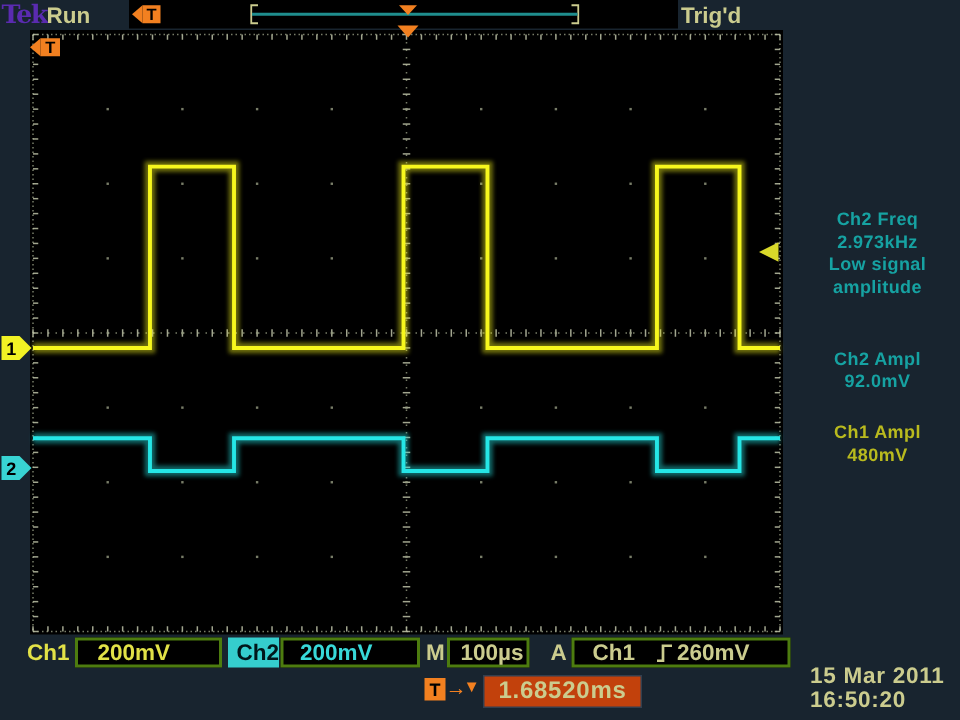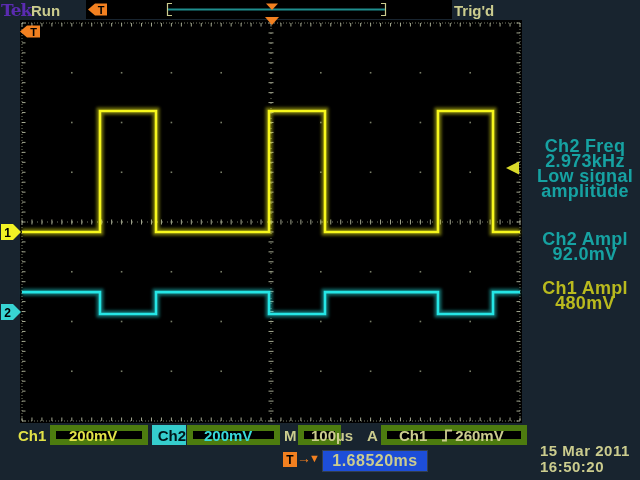--- a/index.html
+++ b/index.html
@@ -9,35 +9,35 @@
     font-family:"Liberation Sans",sans-serif;
     -webkit-font-smoothing:none;
   }
   .abs{position:absolute;}
   .topbar-strip{left:86px;top:0;width:366px;height:19px;background:#000;z-index:1;}
   #scope-svg{left:0;top:0;z-index:2;}
   .txt{z-index:3;white-space:nowrap;}
   .tek-logo{left:1px;top:0;font-family:"DejaVu Serif",serif;font-weight:bold;font-size:17px;color:#5a2bb0;letter-spacing:-1px;}
   .run-status{left:31px;top:2px;font-weight:bold;font-size:15px;color:#cbcc8e;}
   .trigd-status{left:454px;top:2px;font-weight:bold;font-size:15px;color:#cbcc8e;text-align:right;}
-  .rp{width:108px;text-align:center;font-weight:bold;font-size:18px;line-height:15px;letter-spacing:.3px;}
+  .rp{width:108px;text-align:center;font-weight:bold;font-size:12px;line-height:15px;letter-spacing:.3px;}
   .rp-ch2{left:531px;top:139px;color:#16a2a2;}
   .rp-ch2b{left:531px;top:207px;color:#16a2a2;margin-top:25px;}
   .rp-ch1{left:531px;top:281px;color:#b9ba1e;}
   .sb-label{top:427px;font-weight:bold;font-size:15px;}
-  .sb-box{top:425px;height:20px;background:#000;border:6px solid #4d7c0f;box-sizing:border-box;
+  .sb-box{top:425px;height:20px;background:#000;border:2px solid #4d7c0f;box-sizing:border-box;
           display:flex;align-items:center;font-weight:bold;font-size:15px;}
   .yellow{color:#e2e247;} .cyan{color:#38d9d9;} .khaki{color:#cbcc8e;}
   .ch2-chip{left:152px;top:425px;width:34px;height:20px;background:#35cdcd;color:#00161a;
             display:flex;align-items:center;justify-content:flex-end;font-weight:bold;font-size:15px;box-sizing:border-box;}
   .ft-tchip{left:283px;top:452px;width:14px;height:15px;background:#f28020;color:#000;
             display:flex;align-items:center;justify-content:center;font-weight:bold;font-size:12px;}
   .ft-arrow{left:297px;top:450px;color:#f28020;font-weight:bold;font-size:14px;}
   .ft-tri{left:309px;top:452px;color:#f28020;font-size:11px;}
-  .ft-box{left:322px;top:450px;width:106px;height:22px;background:#1d4ed8;border:1px solid #323f4f;box-sizing:border-box;
+  .ft-box{left:322px;top:450px;width:106px;height:22px;background:#c2410c;border:1px solid #323f4f;box-sizing:border-box;
           display:flex;align-items:center;justify-content:center;color:#cbcc8e;font-weight:bold;font-size:16px;letter-spacing:.5px;}
   .datetime{left:540px;top:443px;color:#cbcc8e;font-weight:bold;font-size:15px;line-height:16px;letter-spacing:.5px;}
   svg text{font-family:"Liberation Sans",sans-serif;font-weight:bold;}
 </style>
 </head>
 <body>
 
 <div class="screen">
 
   <div class="abs topbar-strip"></div>
@@ -461,21 +461,21 @@
   <div class="abs txt sb-box" style="left:50px;width:98px;padding-left:13px">
     <span class="yellow">200mV</span>
   </div>
   <div class="abs txt ch2-chip">
     <span>Ch2</span>
   </div>
   <div class="abs txt sb-box" style="left:187px;width:93px;padding-left:11px">
     <span class="cyan">200mV</span>
   </div>
   <div class="abs txt sb-label khaki" style="left:284px">M</div>
-  <div class="abs txt sb-box" style="left:298px;width:43px;padding-left:7px">
+  <div class="abs txt sb-box" style="left:298px;width:55px;padding-left:7px">
     <span class="khaki">100µs</span>
   </div>
   <div class="abs txt sb-label khaki" style="left:367px">A</div>
   <div class="abs txt sb-box" style="left:381px;width:146px">
     <span class="khaki" style="margin-left:12px">Ch1</span>
     <svg width="12" height="15" style="margin-left:14px">
       <path d="M1,12.5 H5 V2.5 H11" stroke="#cbcc8e" stroke-width="1.8" fill="none"></path>
     </svg>
     <span class="khaki" style="margin-left:2px">260mV</span>
   </div>

